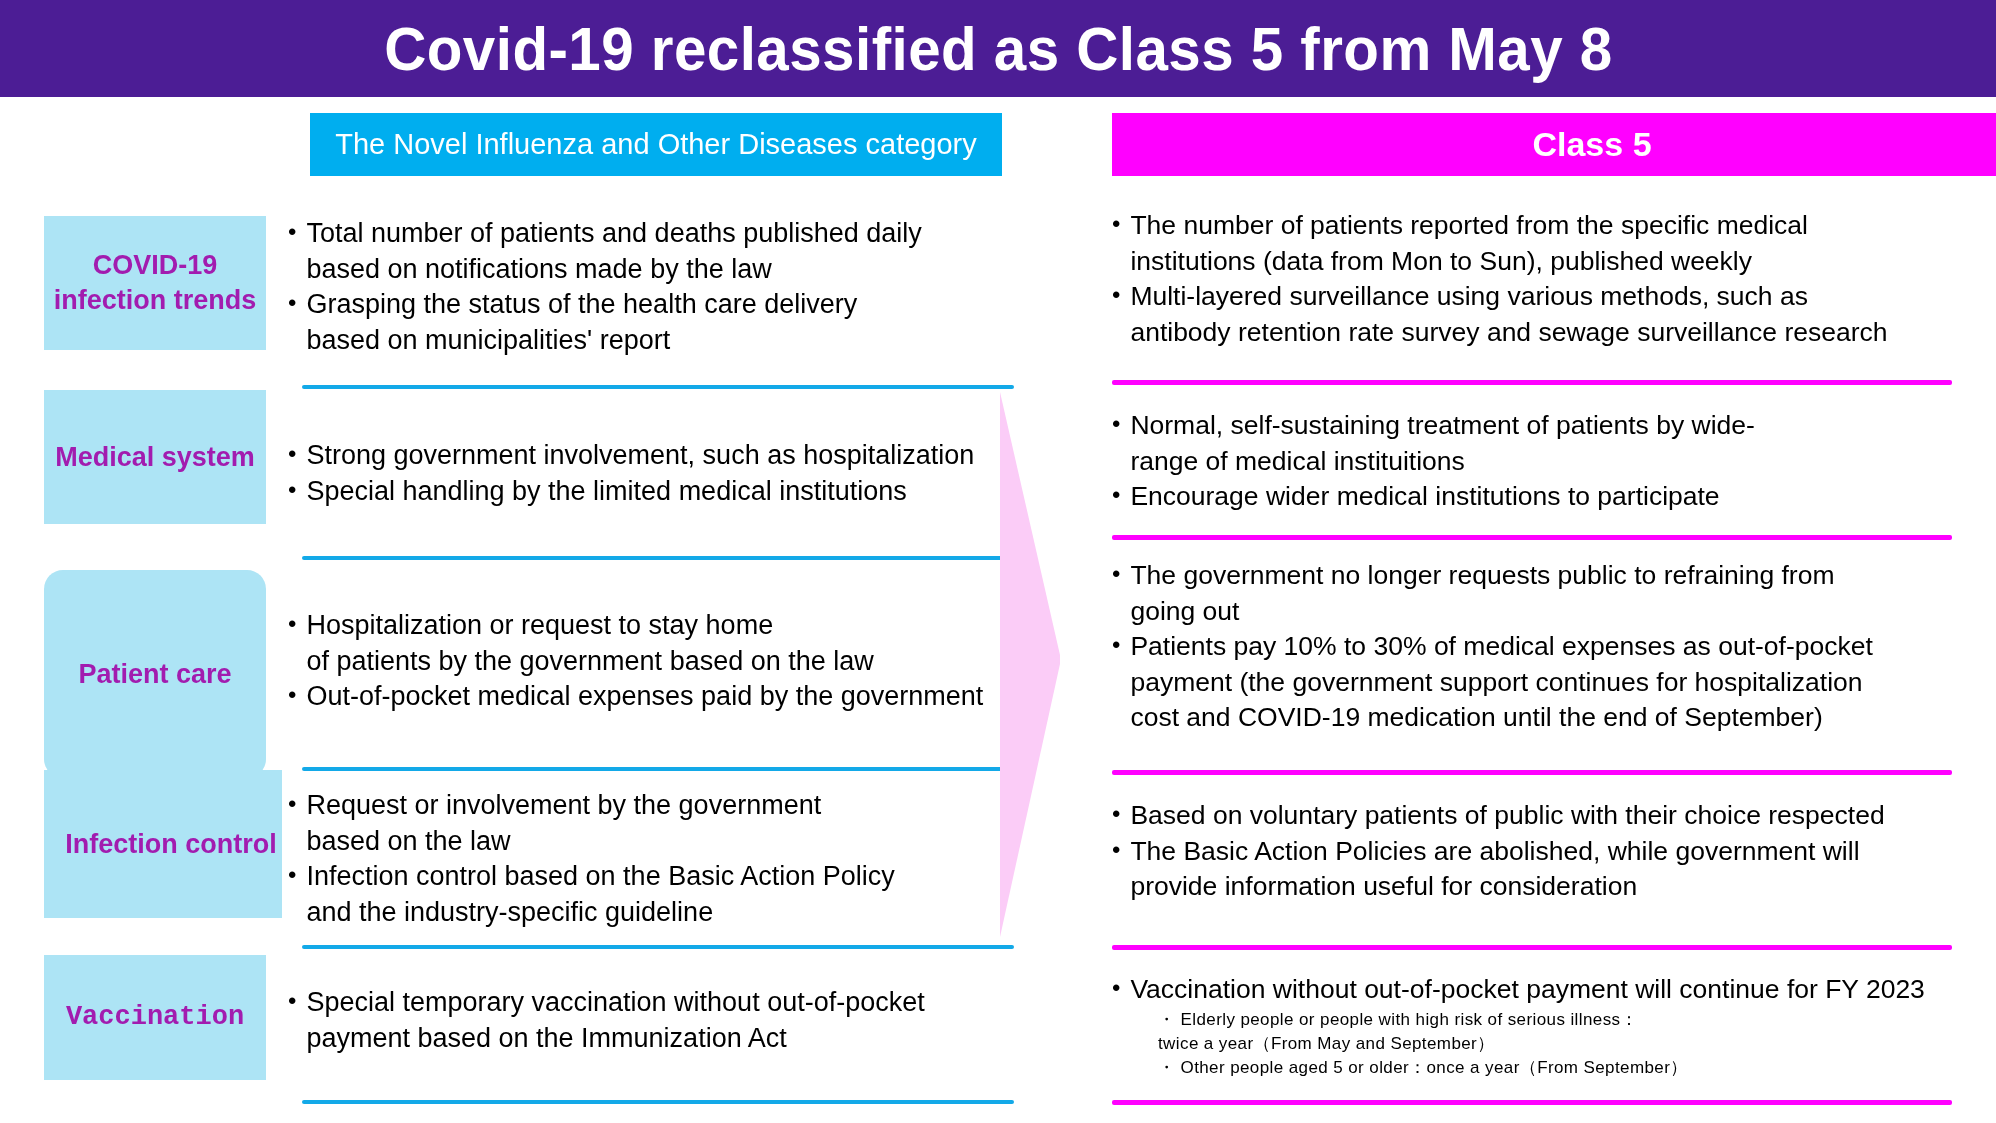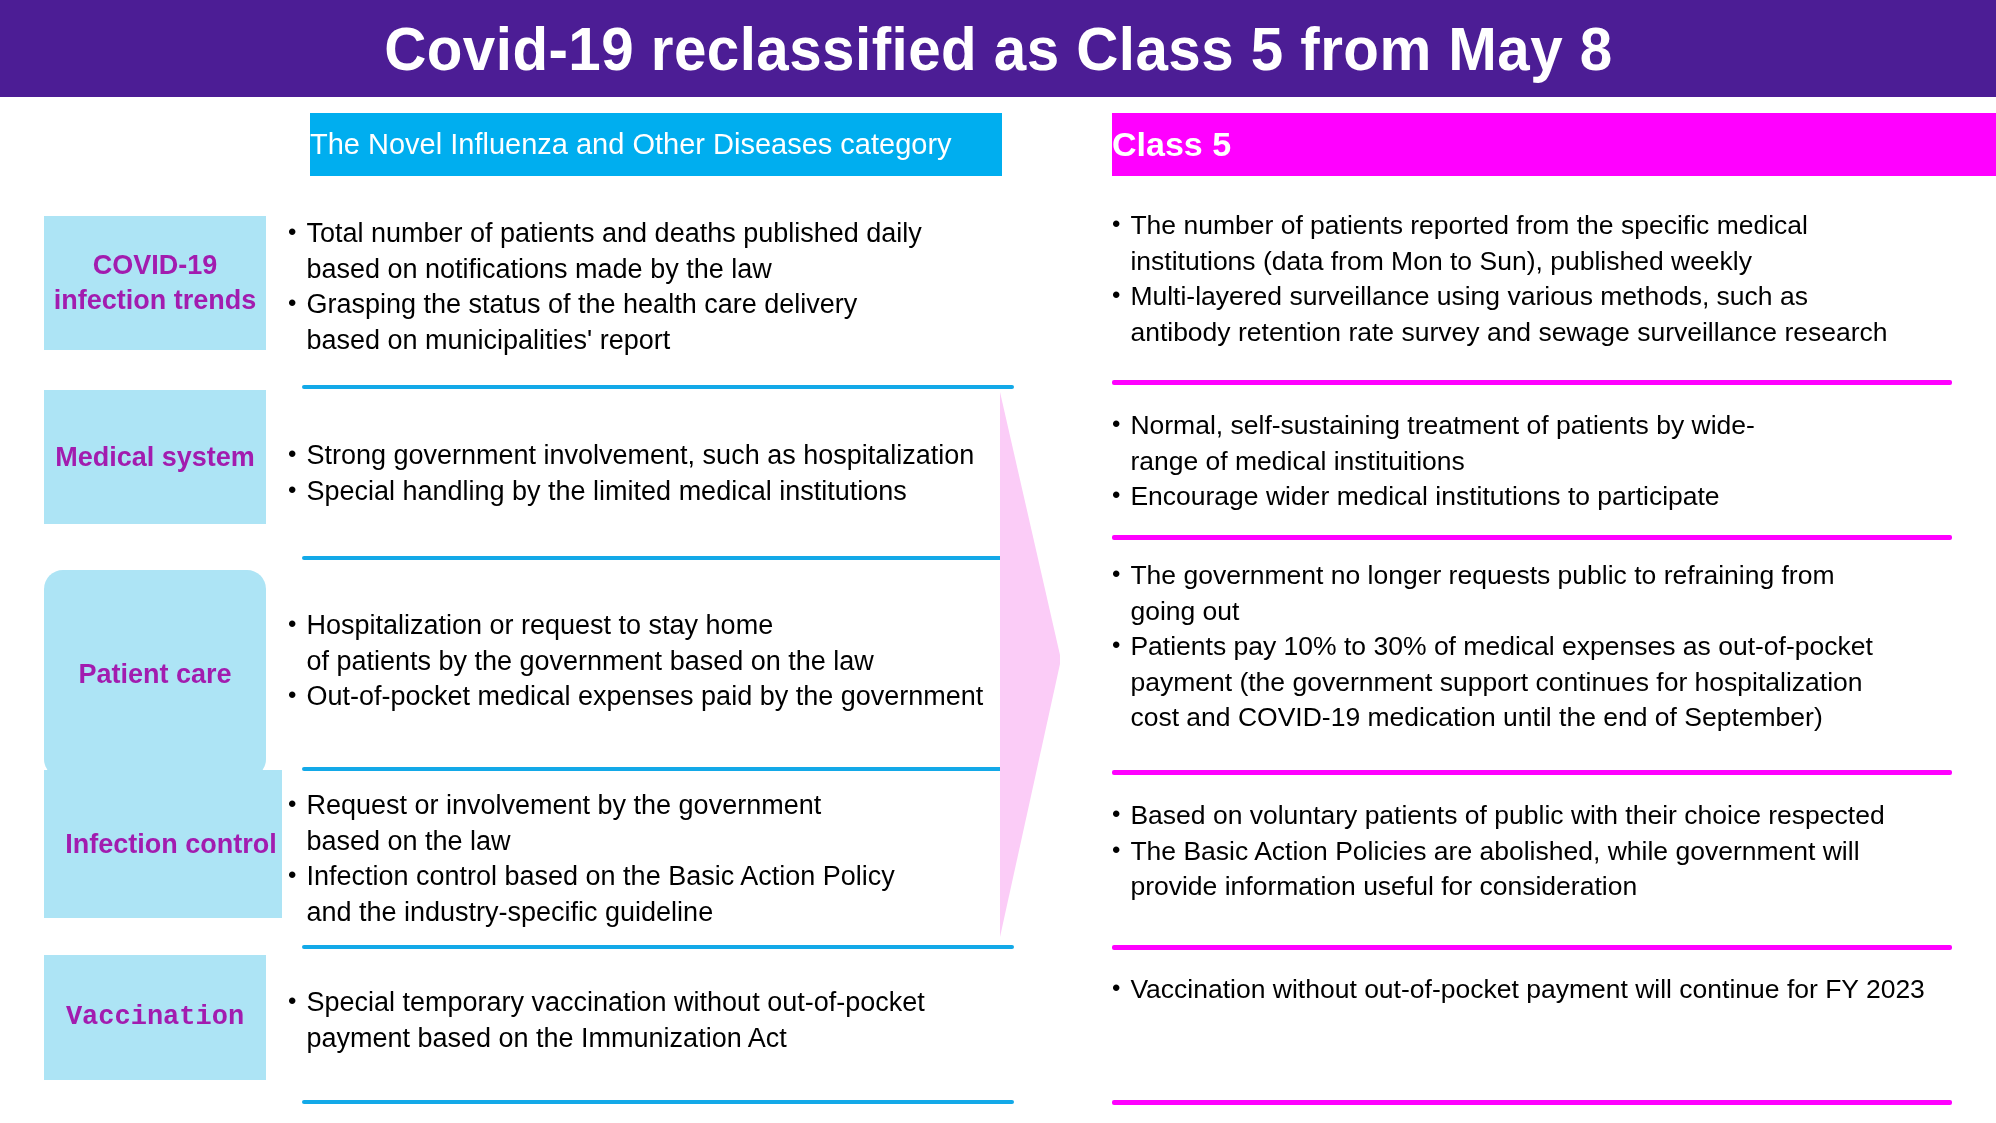--- a/index.html
+++ b/index.html
@@ -35,20 +35,21 @@
     letter-spacing: 0.5px;
     white-space: nowrap;
     transform: scaleX(0.94);
   }
 
   
   .col-header {
     position: absolute;
     display: flex;
     align-items: center;
+    justify-content: center;
     color: #ffffff;
   }
   #header-left {
     left: 310px;
     top: 113px;
     width: 692px;
     height: 63px;
     background: #00aeef;
   }
   #header-left .hdr-label {
@@ -312,20 +313,23 @@
     <span class="bullet-text">The Basic Action Policies are abolished, while government will
 provide information useful for consideration</span>
   </div>
 </div>
 
 <div class="bullet-block right" id="rb-4">
   <div class="bullet-row">
     <span class="bullet-dot">•</span>
     <span class="bullet-text">Vaccination without out-of-pocket payment will continue for FY 2023</span>
   </div>
+  <div class="sub-note">・ Elderly people or people with high risk of serious illness：
+   twice a year（From May and September）
+・ Other people aged 5 or older：once a year（From September）</div>
 </div>
 
 <div class="rule left" id="rule-l-0"></div>
 <div class="rule left" id="rule-l-1"></div>
 <div class="rule left" id="rule-l-2"></div>
 <div class="rule left" id="rule-l-3"></div>
 <div class="rule left" id="rule-l-4"></div>
 
 <div class="rule right" id="rule-r-0"></div>
 <div class="rule right" id="rule-r-1"></div>

